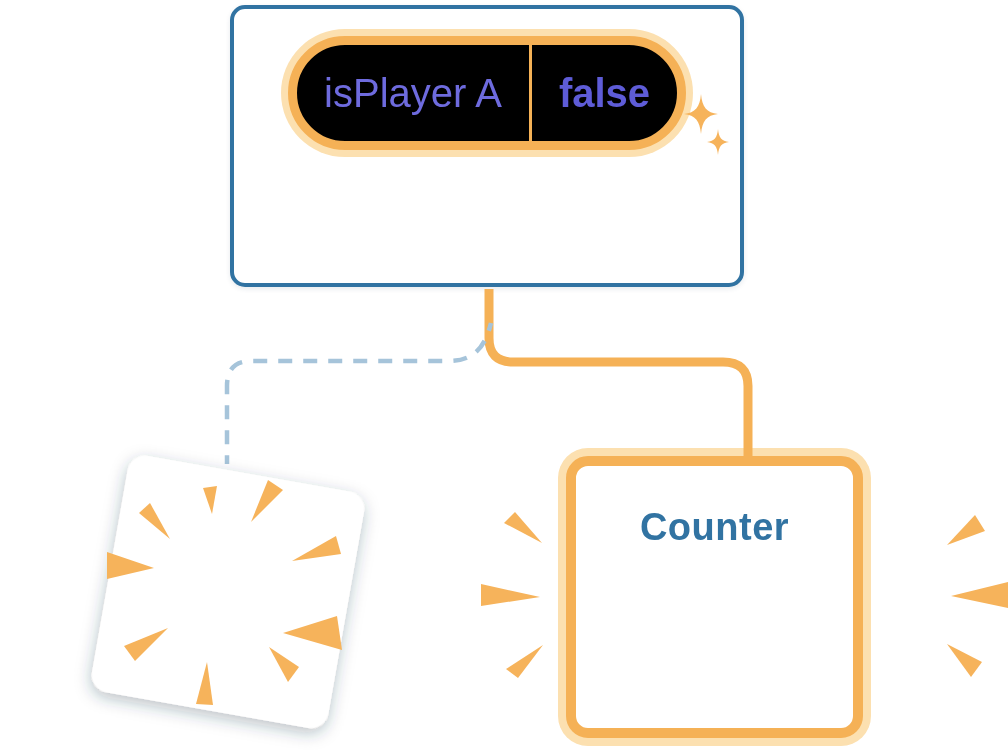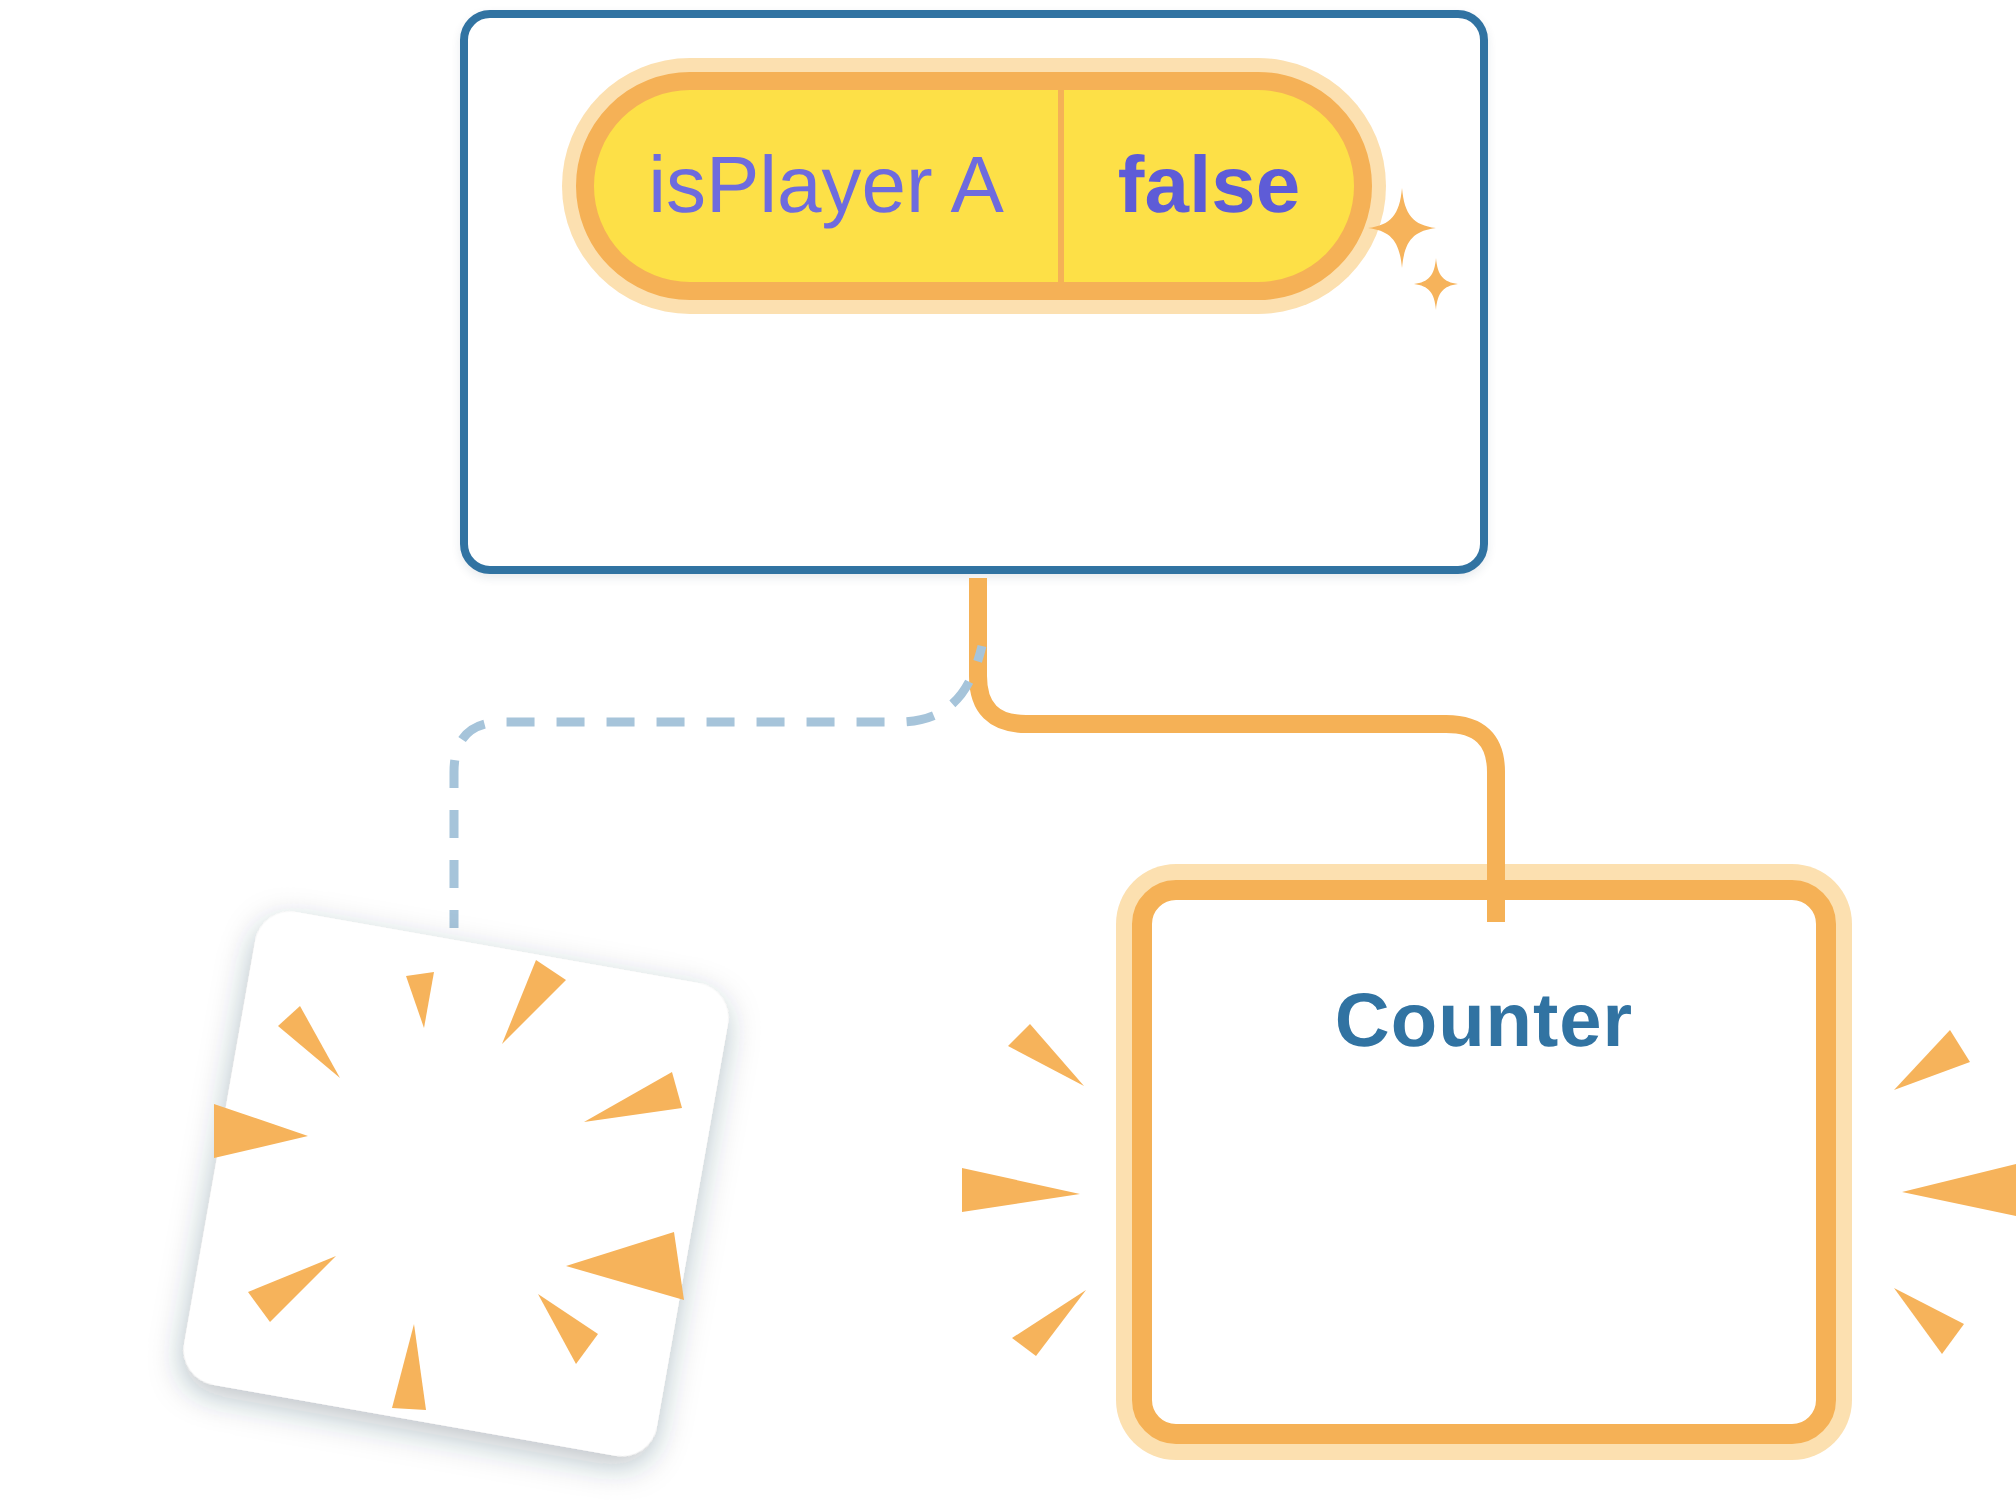--- a/index.html
+++ b/index.html
@@ -11,32 +11,32 @@
   
   .card{
     position:absolute;background:#fff;box-sizing:border-box;z-index:2;
   }
   .card.scoreboard{
     left:230px;top:5px;width:514px;height:282px;
     border:4px solid #3173A2;border-radius:15px;
     box-shadow:0 2px 5px rgba(30,60,90,.10);
   }
   .card.counter{
-    left:566px;top:440px;width:352px;height:282px;
+    left:566px;top:456px;width:297px;height:282px;
     border:10px solid #F5B156;border-radius:22px;
     box-shadow:0 0 0 8px #FCE0B0;
   }
   .card-title{
     text-align:center;color:#3173A2;font-weight:600;letter-spacing:.5px;
   }
   .scoreboard .card-title{font-size:40px;margin-top:38px;}
   .counter .card-title{font-size:38px;margin-top:40px;}
   
   .pill{
-    display:flex;align-items:stretch;box-sizing:border-box;background:#fde047;
+    display:flex;align-items:stretch;box-sizing:border-box;background:#000000;
   }
   .pill .cell{display:flex;align-items:center;justify-content:center;}
   .pill-scoreboard{
     margin:27px auto 0;width:398px;height:114px;
     border:9px solid #F5B156;border-radius:60px;
     box-shadow:0 0 0 7px #FCE0B0;
   }
   .pill-scoreboard .divider{width:3px;background:#F5B156;}
   .pill-scoreboard .state-name{flex:240;font-size:40px;color:#6E6BDE;}
   .pill-scoreboard .state-value{flex:150;font-size:40px;font-weight:700;color:#5E5CD7;}

